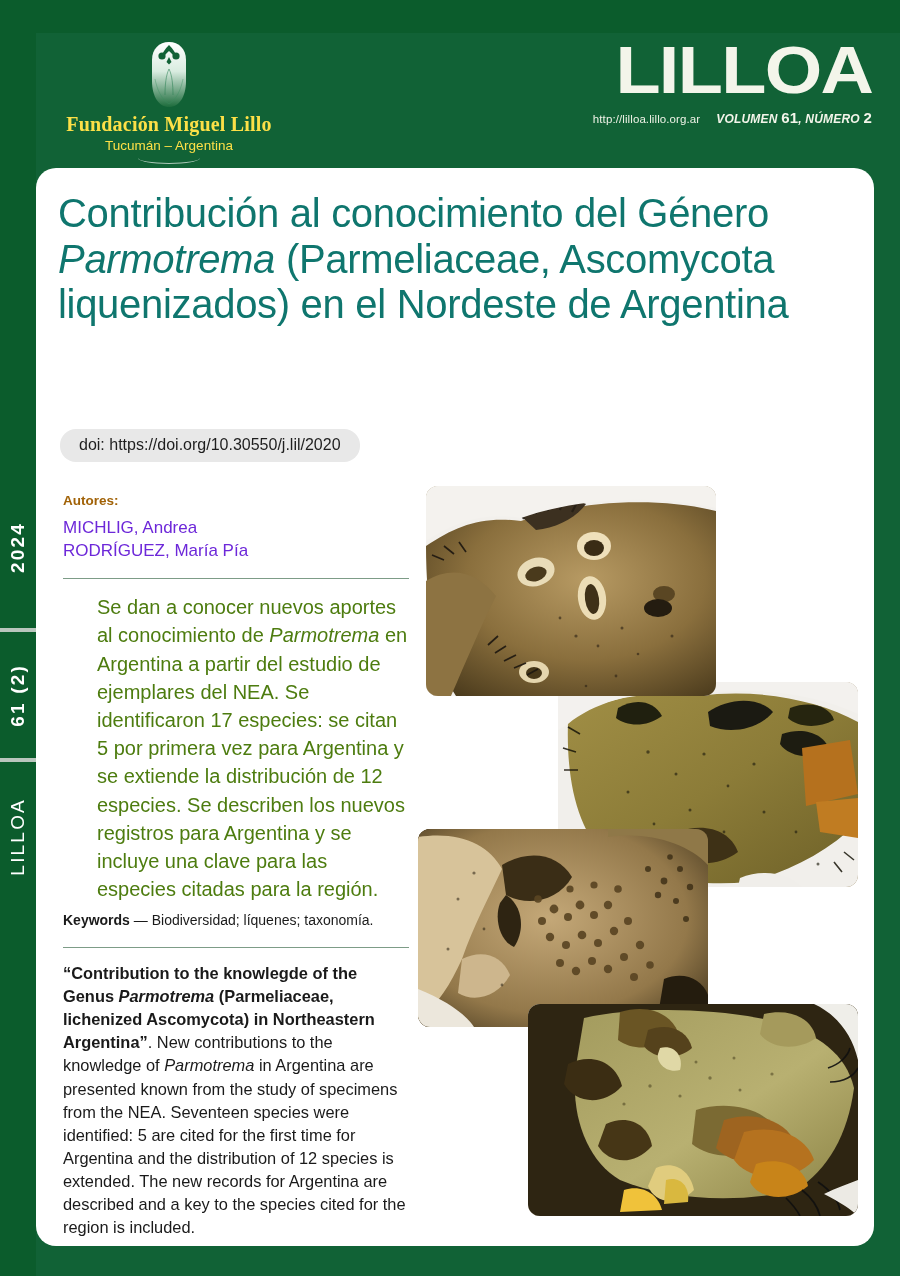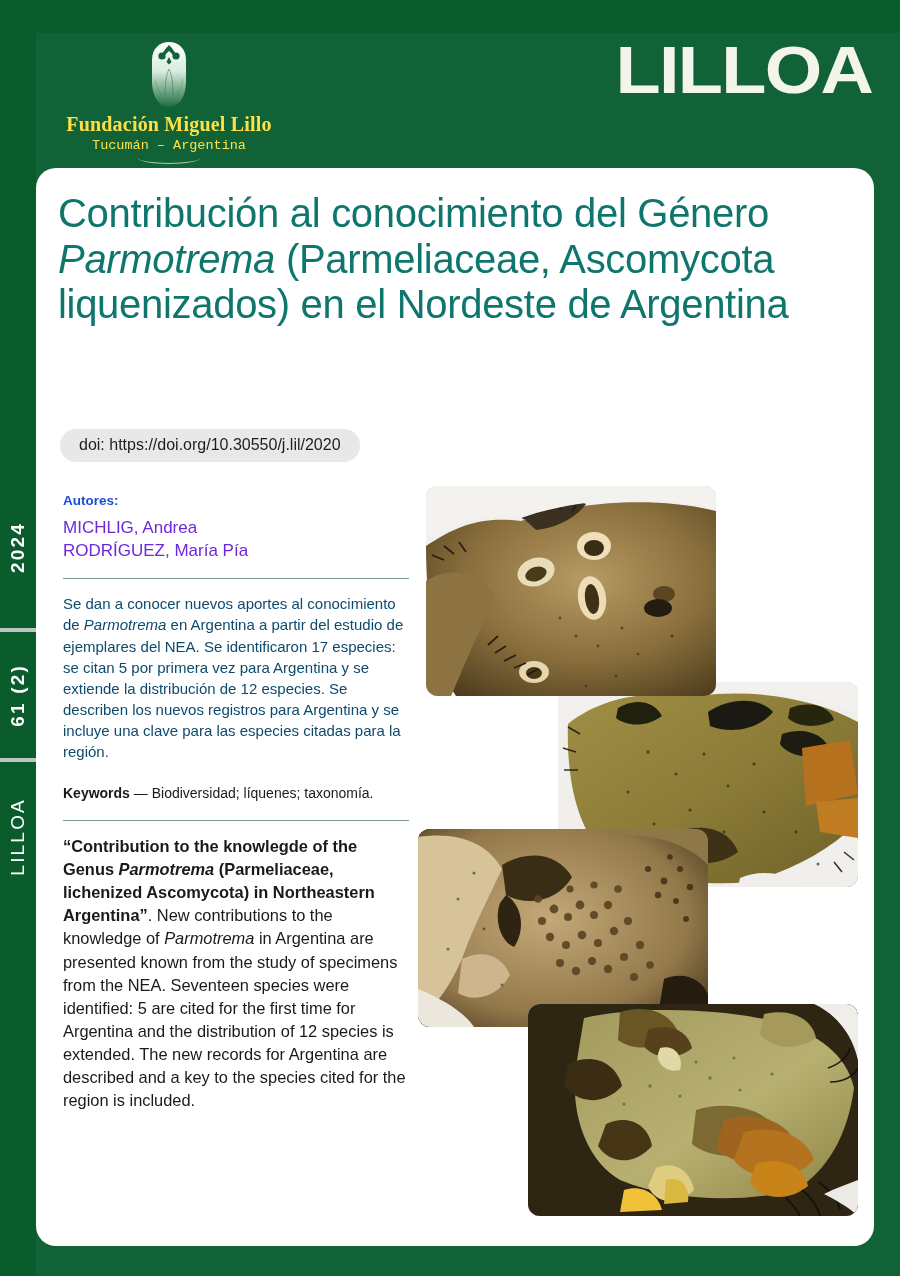--- a/index.html
+++ b/index.html
@@ -74,21 +74,21 @@
     display: block;
   }
   .logo-name {
     font-family: "Liberation Serif", serif;
     font-size: 20px;
     font-weight: 700;
     letter-spacing: .2px;
     line-height: 1.1;
   }
   .logo-sub {
-    font-family: Liberation Mono, monospace;
+    font-family: Liberation Sans, sans-serif;
     font-size: 13.5px;
     font-weight: 400;
     margin-top: 3px;
   }
   .logo-swoosh {
     width: 62px; height: 6px;
     margin: 5px auto 0;
     border-bottom: 1.5px solid rgba(255,255,255,.65);
     border-radius: 0 0 50% 50% / 0 0 100% 100%;
   }
@@ -169,45 +169,46 @@
 
   
   .col-left {
     position: absolute;
     left: 27px; top: 325px;
     width: 346px;
   }
   .lbl-authors {
     font-size: 13.5px;
     font-weight: 700;
-    color: #1d4ed8;
+    color: #a16207;
     margin-bottom: 9px;
   }
   .author {
     font-size: 17px;
     font-weight: 400;
     color: #6d28d9;
     line-height: 1.33;
   }
   .rule {
     height: 1px;
     background: #7d9c87;
     margin: 16px 0 14px;
     width: 100%;
   }
   .abstract {
-    font-size: 15px;
+    font-size: 20px;
     line-height: 1.41;
-    color: #0c4a6e;
+    color: #4d7c0f;
+    margin-left: 34px;
   }
   .abstract i { font-style: italic; }
   .kw {
     font-size: 14px;
     color: #1a1a1a;
-    margin-top: 22px;
+    margin-top: 8px;
     line-height: 1.4;
   }
   .kw b { font-weight: 700; }
   .abstract-en {
     font-size: 16.4px;
     line-height: 1.41;
     color: #1a1a1a;
   }
   .abstract-en b { font-weight: 700; }
   .abstract-en i { font-style: italic; }
@@ -271,20 +272,24 @@
       <path d="M24 28 C21 34 20 44 20 54 M24 28 C27 34 28 44 28 54" stroke="#2a8052" stroke-width="1" fill="none" opacity=".55"></path>
       <path d="M10 38 C12 48 16 58 24 63 C32 58 36 48 38 38" stroke="#3a8f5f" stroke-width="1" fill="none" opacity=".4"></path>
     </svg>
     <div class="logo-name">Fundación Miguel Lillo</div>
     <div class="logo-sub">Tucumán – Argentina</div>
     <div class="logo-swoosh"></div>
   </div>
 
   <div class="brand-block">
     <div class="brand-title">LILLOA</div>
+    <div class="brand-meta">
+      <span class="brand-url">http://lilloa.lillo.org.ar</span>
+      <span class="brand-vol"><span>VOLUMEN</span> <b>61</b>, <span>NÚMERO</span> <b>2</b></span>
+    </div>
   </div>
 </div>
 
 <div class="card">
 
   <h1 class="title"><span>Contribución al conocimiento del Género </span><i>Parmotrema</i><span> (Parmeliaceae, Ascomycota liquenizados) en el Nordeste de Argentina</span></h1>
 
   <div class="doi-pill"><b>doi:</b> <span>https://doi.org/10.30550/j.lil/2020</span></div>
 
   <div class="col-left">

